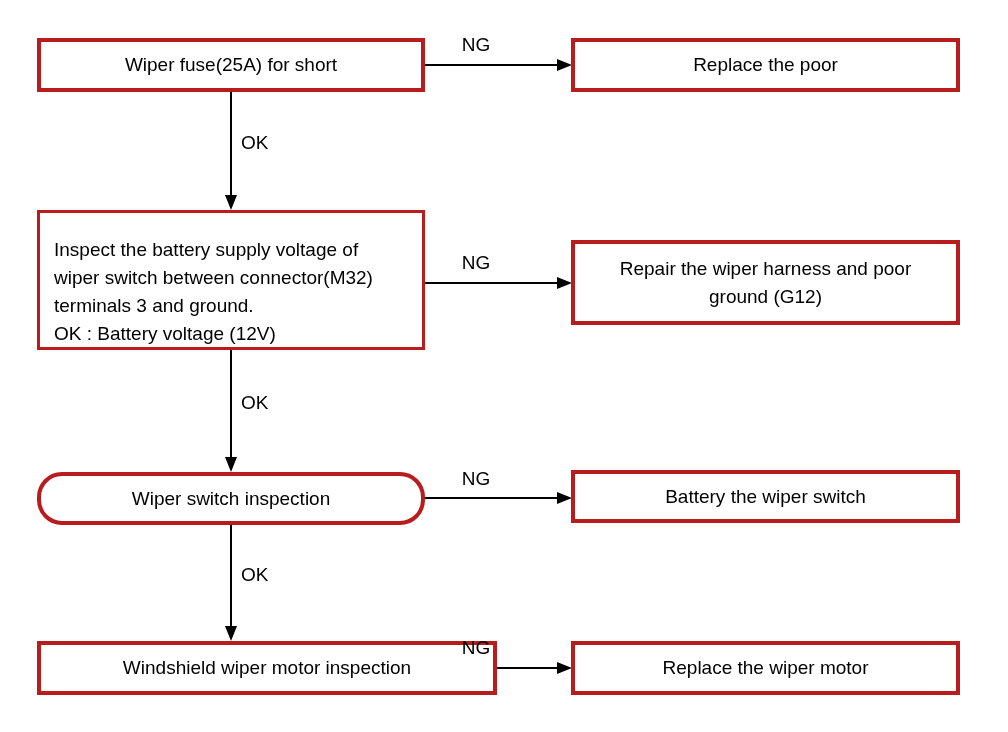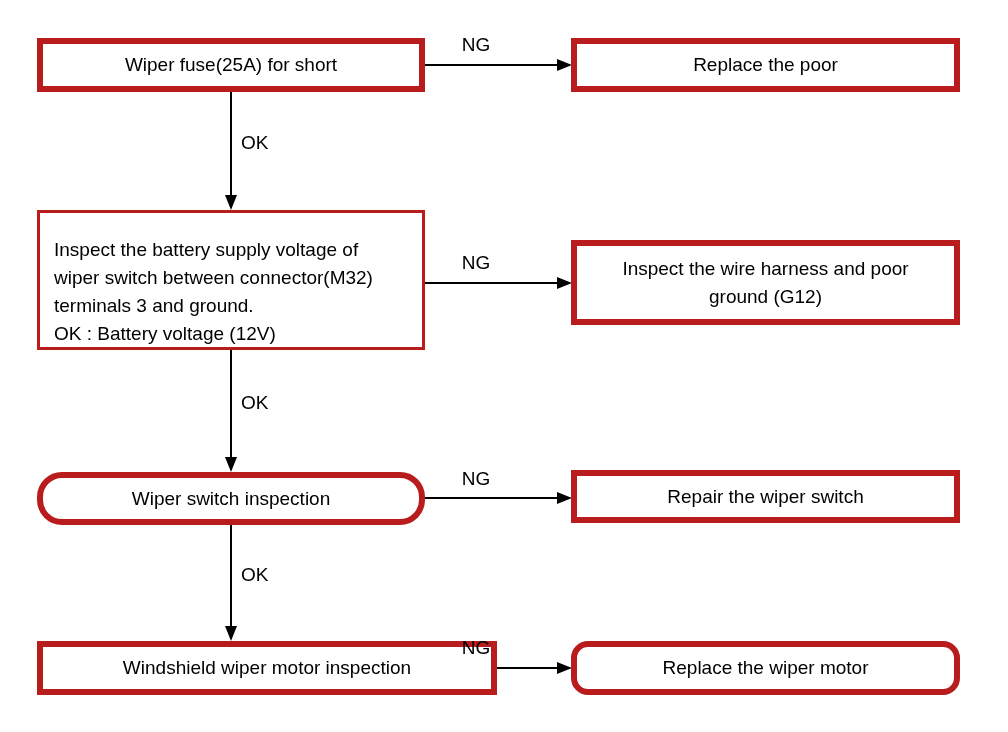--- a/index.html
+++ b/index.html
@@ -19,21 +19,21 @@
   .connectors {
     position: absolute;
     left: 0;
     top: 0;
     width: 1008px;
     height: 732px;
   }
   .box {
     position: absolute;
     box-sizing: border-box;
-    border: 6px solid #b91c1c;
+    border: 4px solid #b91c1c;
     background: #ffffff;
     display: flex;
     align-items: center;
     justify-content: center;
     text-align: center;
     font-size: 19px;
     line-height: 28px;
     white-space: pre-line;
   }
   .box.multiline-left {
@@ -55,21 +55,21 @@
   }
   
   .step-1 { left: 37px;  top: 38px;  width: 388px; height: 54px;  }
   .step-2 { left: 37px;  top: 210px; width: 388px; height: 140px; }
   .step-3 { left: 37px;  top: 472px; width: 388px; height: 53px; border-radius: 25px;  }
   .step-4 { left: 37px;  top: 641px; width: 460px; height: 54px;  }
   
   .res-1 { left: 571px; top: 38px;  width: 389px; height: 54px; }
   .res-2 { left: 571px; top: 240px; width: 389px; height: 85px; }
   .res-3 { left: 571px; top: 470px; width: 389px; height: 53px; }
-  .res-4 { left: 571px; top: 641px; width: 389px; height: 54px; border-radius: 17px; }
+  .res-4 { left: 571px; top: 641px; width: 389px; height: 54px; }
   
   .ng-1 { left: 446px; top: 34px;  }
   .ng-2 { left: 446px; top: 252px; }
   .ng-3 { left: 446px; top: 468px; }
   .ng-4 { left: 446px; top: 637px; }
   
   .ok-1 { left: 241px; top: 132px; }
   .ok-2 { left: 241px; top: 392px; }
   .ok-3 { left: 241px; top: 564px; }
 </style>
@@ -106,23 +106,23 @@
 
   <div class="box step-1">Wiper fuse(25A) for short</div>
   <div class="box step-2 multiline-left">Inspect the battery supply voltage of
 wiper switch between connector(M32)
 terminals 3 and ground.
 OK : Battery voltage (12V)</div>
   <div class="box step-3">Wiper switch inspection</div>
   <div class="box step-4">Windshield wiper motor inspection</div>
 
   <div class="box res-1">Replace the poor</div>
-  <div class="box res-2">Inspect the wire harness and poor
+  <div class="box res-2">Repair the wiper harness and poor
 ground (G12)</div>
-  <div class="box res-3">Repair the wiper switch</div>
+  <div class="box res-3">Battery the wiper switch</div>
   <div class="box res-4">Replace the wiper motor</div>
 
   <span class="lbl ng ng-1">NG</span>
   <span class="lbl ng ng-2">NG</span>
   <span class="lbl ng ng-3">NG</span>
   <span class="lbl ng ng-4">NG</span>
 
   <span class="lbl ok-1">OK</span>
   <span class="lbl ok-2">OK</span>
   <span class="lbl ok-3">OK</span>

